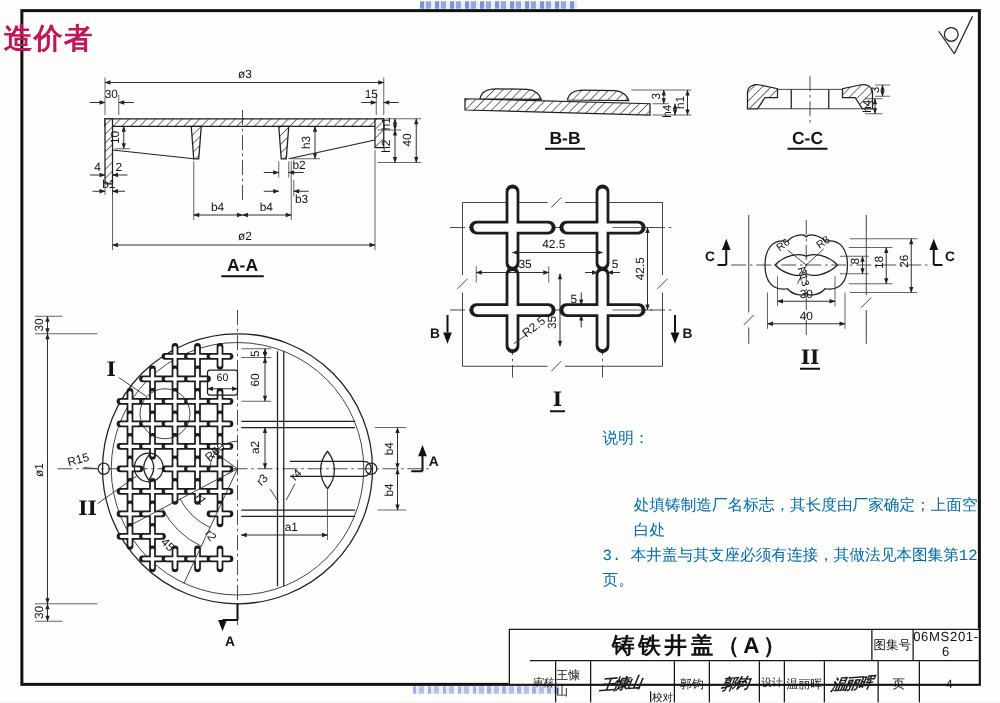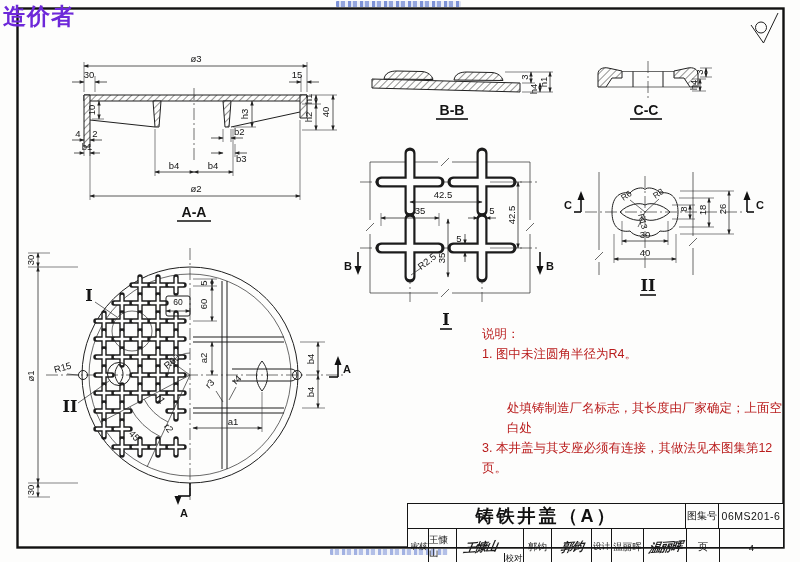--- a/index.html
+++ b/index.html
@@ -12,28 +12,28 @@
   .cl{stroke:#333;stroke-width:.7;fill:none;stroke-dasharray:12 3 2 3;}
   .ext{stroke:#333;stroke-width:.6;fill:none;}
   .dima{stroke:#222;stroke-width:.75;fill:none;marker-start:url(#arr);marker-end:url(#arr);}
   .dime{stroke:#222;stroke-width:.75;fill:none;marker-end:url(#arr);}
   .hx{fill:url(#hatch);stroke:#1f1f1f;stroke-width:1;}
   text.d{font-size:9.5px;}
   text.ds{font-size:8.5px;}
   text.lbl{font-size:14px;font-weight:bold;}
   text.rom{font-family:"DejaVu Serif",serif;font-size:16px;font-weight:bold;}
   text.sec{font-size:11px;font-weight:bold;}
-  .wm-red{position:absolute;left:3px;top:5px;color:#6d28d9;font-size:23px;font-weight:bold;
-          letter-spacing:1px;line-height:1;}
+  .wm-red{position:absolute;left:3px;top:21px;color:#be185d;font-size:23px;font-weight:bold;
+          letter-spacing:1px;line-height:1;font-family:Liberation Mono, monospace;}
   .wm-blue{position:absolute;height:6px;opacity:.85;border-radius:1px;
     background:repeating-linear-gradient(90deg,rgba(64,96,198,.8) 0 3px,rgba(64,96,198,.2) 3px 5px,rgba(64,96,198,.65) 5px 9px,rgba(64,96,198,.1) 9px 12px);}
-  .notes{position:absolute;left:482px;top:324px;width:302px;font-size:12.5px;line-height:20px;color:#b91c1c;}
+  .notes{position:absolute;left:482px;top:341px;width:302px;font-size:12.5px;line-height:20px;color:#0369a1;font-family:Liberation Mono, monospace;}
   .notes .indent{padding-left:25px;margin-top:34px;}
   .tblock{position:absolute;left:407px;top:503px;width:377px;height:45px;box-sizing:border-box;
-          border:1.6px solid #151515;display:flex;flex-direction:column;background:#fdfdfc;}
+          border:1.6px solid #151515;display:flex;flex-direction:column;background:#fdfdfc;padding-left:16px;}
   .trow1{display:flex;height:30px;}
   .trow2{display:flex;flex:1;border-top:1.3px solid #151515;}
   .cell{display:flex;align-items:center;justify-content:center;box-sizing:border-box;overflow:visible;}
   .bl{border-left:1.2px solid #151515;}
   .ttl{width:277px;font-size:18px;font-weight:bold;letter-spacing:3px;color:#111;}
   .atl{width:33px;font-size:10px;color:#111;}
   .atn{flex:1;font-size:10.5px;color:#111;letter-spacing:.5px;text-align:center;}
   .sm{font-size:8.5px;color:#111;}
   .nm{font-size:9.5px;color:#111;}
   .sig{font-family:"DejaVu Serif",serif;font-style:italic;font-weight:bold;font-size:12px;
@@ -416,21 +416,20 @@
 </svg>
 
 
 <div class="wm-red">造价者</div>
 <div class="wm-blue" style="left:336px;top:1px;width:125px;"></div>
 <div class="wm-blue" style="left:330px;top:549px;width:118px;opacity:.6;"></div>
 
 
 <div class="notes">
   <div>说明：</div>
-  <div>1. 图中未注圆角半径为R4。</div>
   <div class="indent">处填铸制造厂名标志，其长度由厂家确定；上面空白处</div>
   <div>3. 本井盖与其支座必须有连接，其做法见本图集第12页。</div>
 </div>
 
 
 <div class="tblock">
   <div class="trow1">
     <div class="cell ttl">铸铁井盖（A）</div>
     <div class="cell atl bl">图集号</div>
     <div class="cell atn bl">06MS201-6</div>

